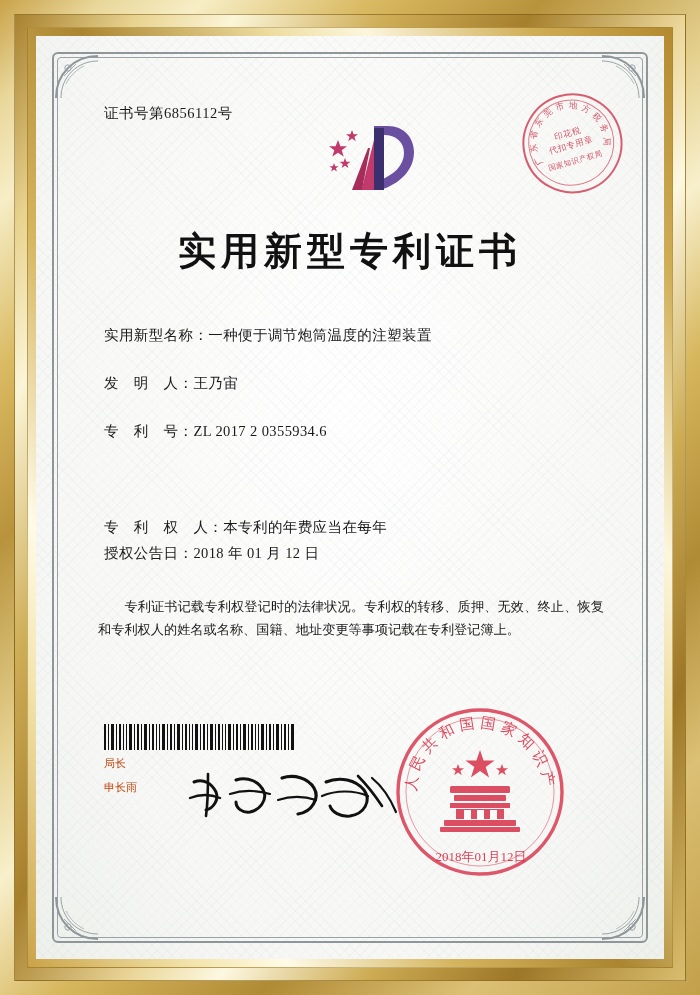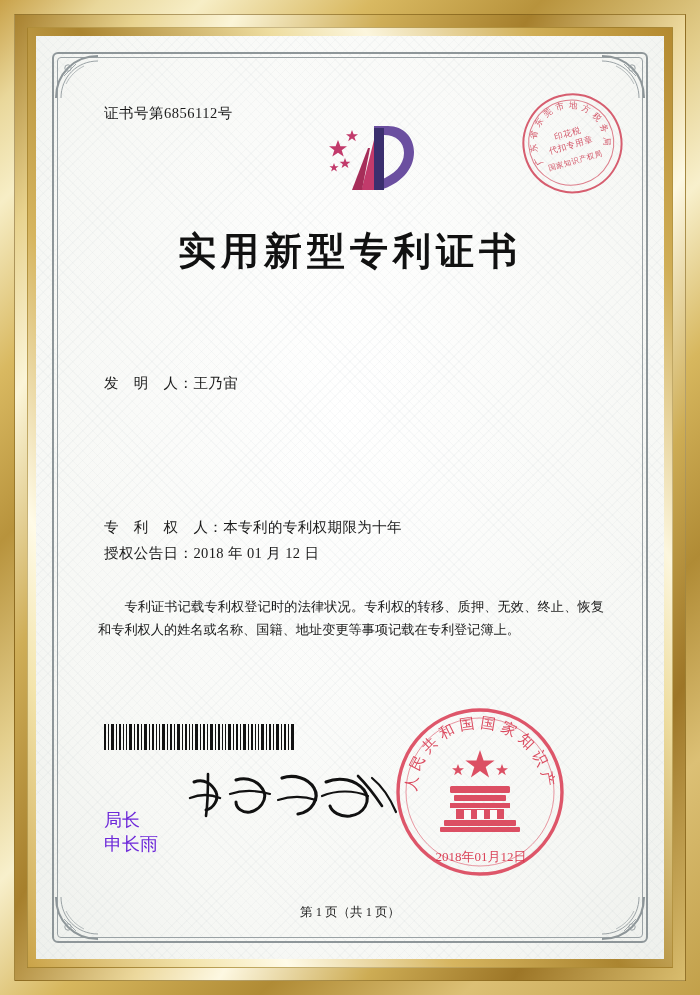--- a/index.html
+++ b/index.html
@@ -200,24 +200,24 @@
   
   #barcode {
     position: absolute;
     left: 28px; top: 648px;
     width: 190px; height: 26px;
   }
 
   
   #sign-label {
     position: absolute;
-    left: 28px; top: 732px;
-    font-size: 18px;
+    left: 28px; top: 675px;
+    font-size: 11px;
     line-height: 24px;
-    color: #6d28d9;
+    color: #c2410c;
   }
   #signature-script {
     position: absolute;
     left: 110px; top: 692px;
     width: 220px; height: 58px;
   }
 
   
   #official-seal {
     position: absolute;
@@ -319,25 +319,31 @@
             <span class="arc-char" style="transform: translate(-50%, -50%) translate(12.9012px, -33.6089px) rotate(21deg);">地</span>
             <span class="arc-char" style="transform: translate(-50%, -50%) translate(24.0887px, -26.7532px) rotate(42deg);">方</span>
             <span class="arc-char" style="transform: translate(-50%, -50%) translate(32.0762px, -16.3437px) rotate(63deg);">税</span>
             <span class="arc-char" style="transform: translate(-50%, -50%) translate(35.8028px, -3.76302px) rotate(84deg);">务</span>
             <span class="arc-char" style="transform: translate(-50%, -50%) translate(34.7733px, 9.31749px) rotate(105deg);">局</span>
           </div>
       </div>
 
       <div id="main-title">实用新型专利证书</div>
 
+      <div class="field-row" style="top:250px;">
+        <span class="field-label">实用新型名称：</span><span class="field-value">一种便于调节炮筒温度的注塑装置</span>
+      </div>
       <div class="field-row" style="top:298px;">
         <span class="field-label">发　明　人：</span><span class="field-value">王乃宙</span>
       </div>
+      <div class="field-row" style="top:346px;">
+        <span class="field-label">专　利　号：</span><span class="field-value">ZL 2017 2 0355934.6</span>
+      </div>
       <div class="field-row" style="top:442px;">
-        <span class="field-label">专　利　权　人：</span><span class="field-value">本专利的专利权期限为十年</span>
+        <span class="field-label">专　利　权　人：</span><span class="field-value">本专利的年费应当在每年</span>
       </div>
       <div class="field-row" style="top:468px;">
         <span class="field-label">授权公告日：</span><span class="field-value">2018 年 01 月 12 日</span>
       </div>
 
       <div id="body-paragraphs" style="top:520px;">
         <p>专利证书记载专利权登记时的法律状况。专利权的转移、质押、无效、终止、恢复和专利权人的姓名或名称、国籍、地址变更等事项记载在专利登记簿上。</p>
       </div>
 
       <svg id="barcode" viewBox="0 0 190 26" preserveAspectRatio="none">
@@ -443,17 +449,16 @@
             <rect x="70" y="104" width="7" height="9" fill="#fdfdfb"></rect>
             <rect x="83" y="104" width="7" height="9" fill="#fdfdfb"></rect>
             <rect x="96" y="104" width="7" height="9" fill="#fdfdfb"></rect>
           </g>
         </svg>
         
       </div>
 
       <div id="seal-date">2018年01月12日</div>
 
-      <div id="page-footer">第 1 页（共 1 页）</div>
 
     </div>
   </div>
 </div>
 
 </body></html>

